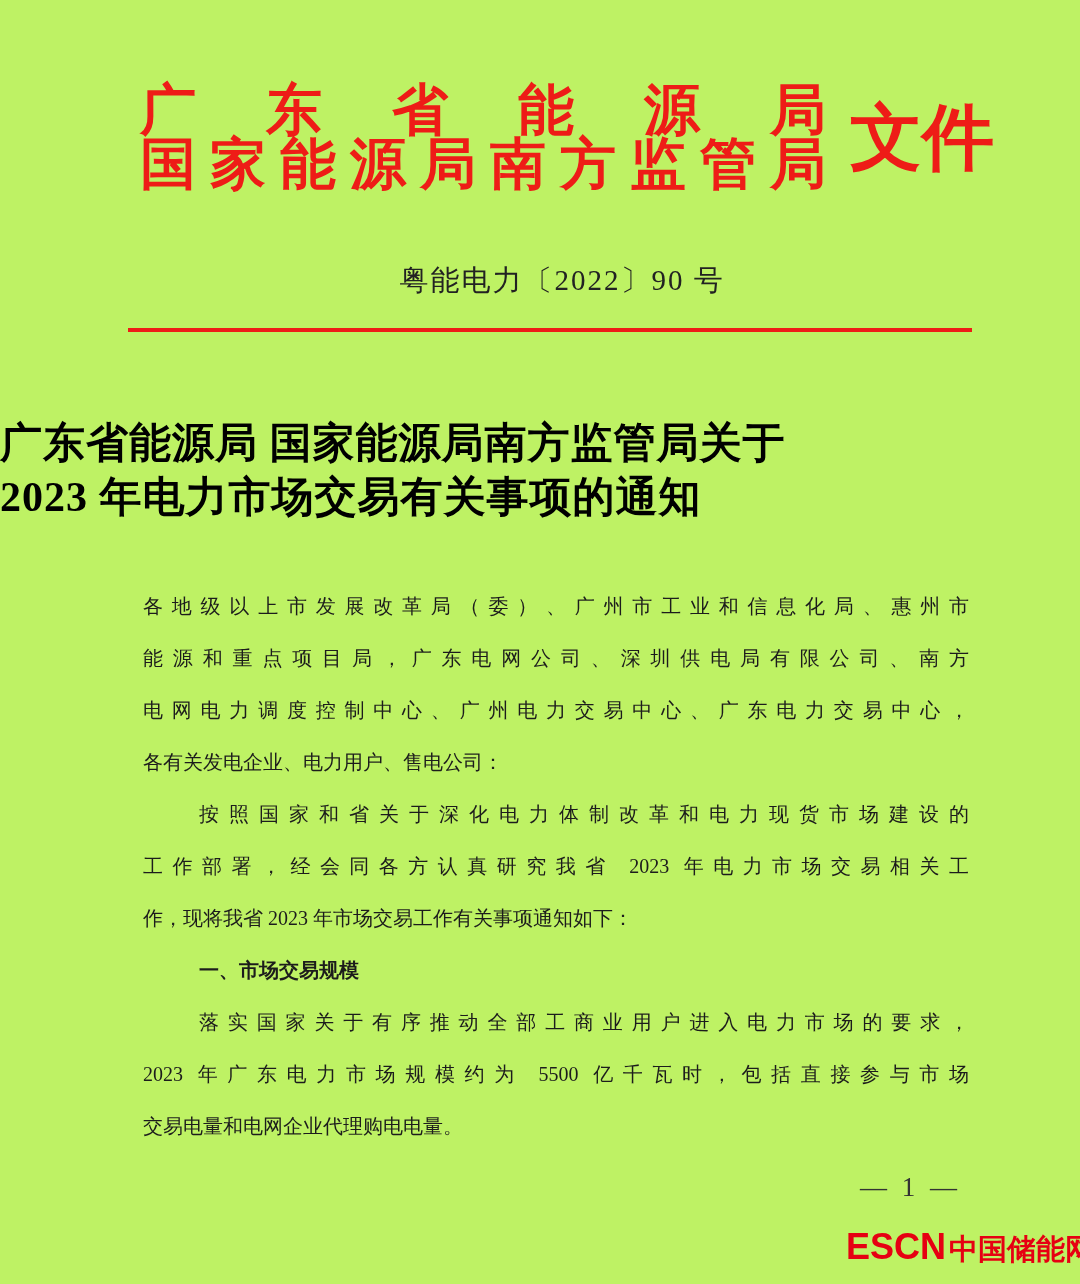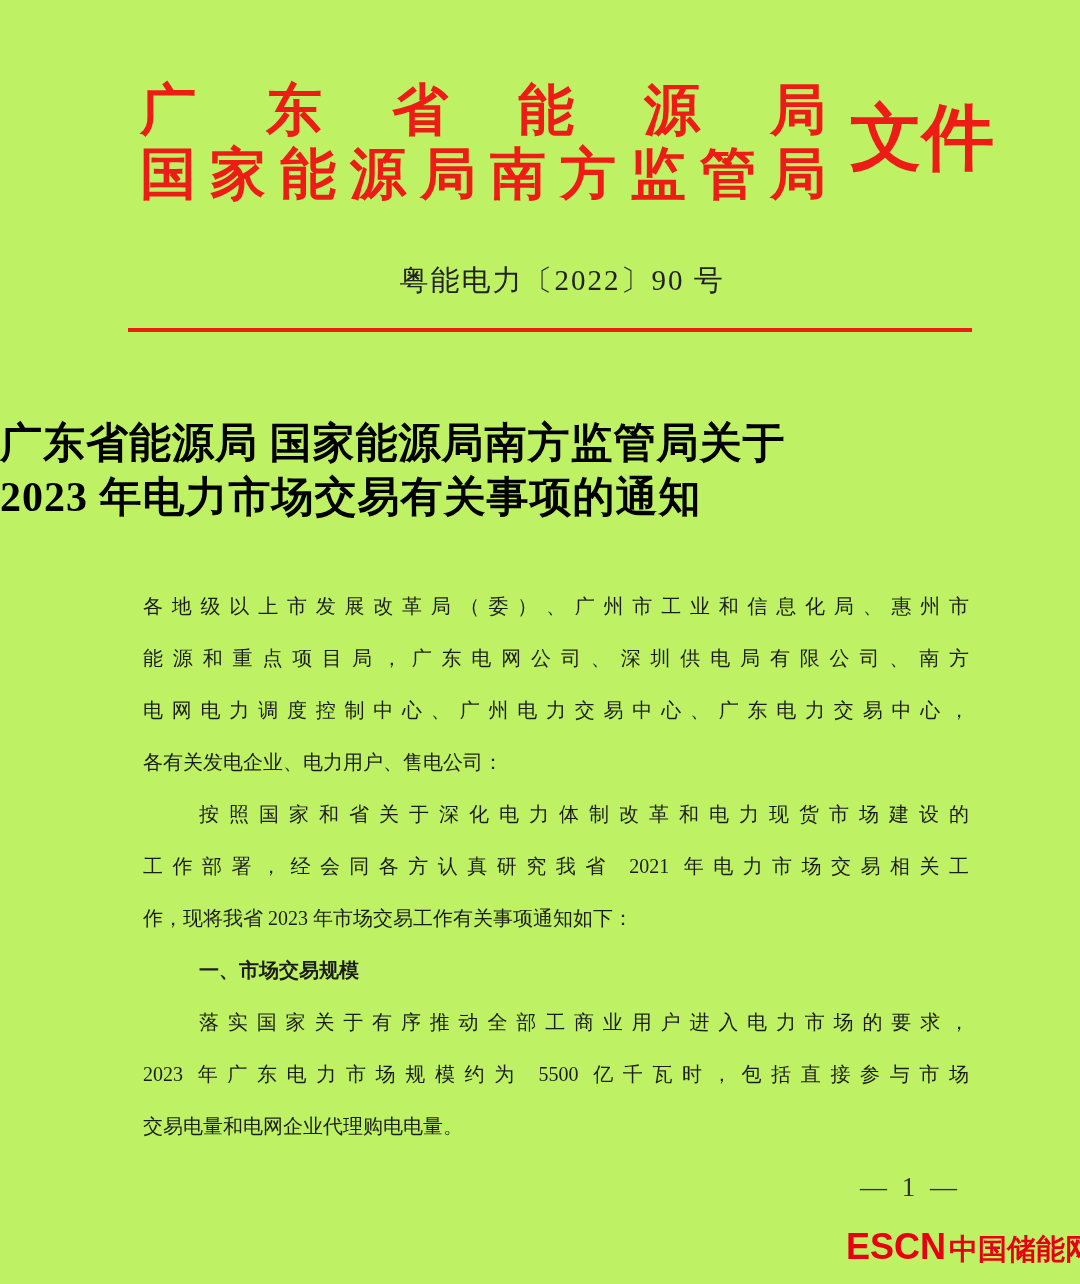--- a/index.html
+++ b/index.html
@@ -23,21 +23,21 @@
   .header-block {
     position: absolute;
     left: 140px;
     top: 84px;
     width: 700px;
     color: var(--accent-red);
     font-weight: bold;
   }
   .h-line { white-space: nowrap; line-height: 53px; }
   .h-line1 { font-size: 56px; letter-spacing: 70px; }
-  .h-line2 { font-size: 56px; letter-spacing: 14px; margin-top: 11px; }
+  .h-line2 { font-size: 56px; letter-spacing: 14px; margin-top: 1px; }
   .wenjian {
     position: absolute;
     left: 850px;
     top: 96px;
     font-size: 72px;
     line-height: 84px;
     font-weight: bold;
     color: var(--accent-red);
     white-space: nowrap;
   }
@@ -146,21 +146,21 @@
     <div>广东省能源局 国家能源局南方监管局关于</div>
     <div>2023 年电力市场交易有关事项的通知</div>
   </div>
 
   <div class="doc-body">
     <div class="bl fill">各地级以上市发展改革局（委）、广州市工业和信息化局、惠州市</div>
     <div class="bl fill">能源和重点项目局，广东电网公司、深圳供电局有限公司、南方</div>
     <div class="bl fill">电网电力调度控制中心、广州电力交易中心、广东电力交易中心，</div>
     <div class="bl">各有关发电企业、电力用户、售电公司：</div>
     <div class="bl indent fill">按照国家和省关于深化电力体制改革和电力现货市场建设的</div>
-    <div class="bl fill">工作部署，经会同各方认真研究我省 2021 年电力市场交易相关工</div>
+    <div class="bl fill">工作部署，经会同各方认真研究我省 2023 年电力市场交易相关工</div>
     <div class="bl">作，现将我省 2023 年市场交易工作有关事项通知如下：</div>
     <div class="bl indent bold">一、市场交易规模</div>
     <div class="bl indent fill">落实国家关于有序推动全部工商业用户进入电力市场的要求，</div>
     <div class="bl fill">2023 年广东电力市场规模约为 5500 亿千瓦时，包括直接参与市场</div>
     <div class="bl">交易电量和电网企业代理购电电量。</div>
   </div>
 
   <div class="page-number">— 1 —</div>
 
   <div class="logo">

